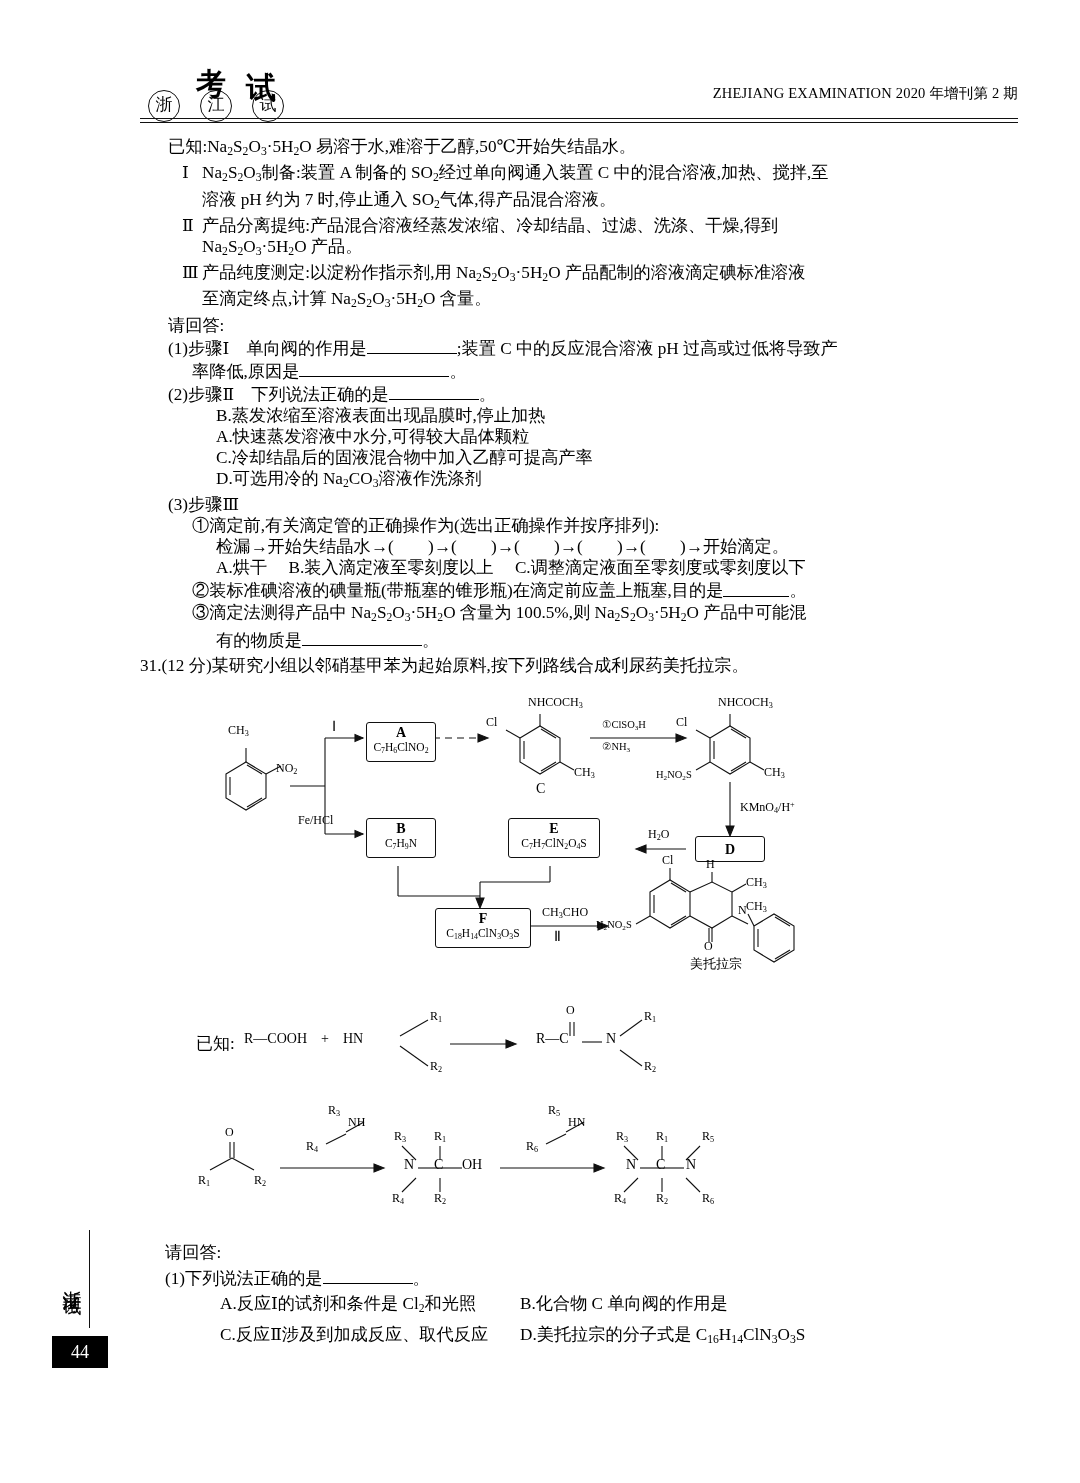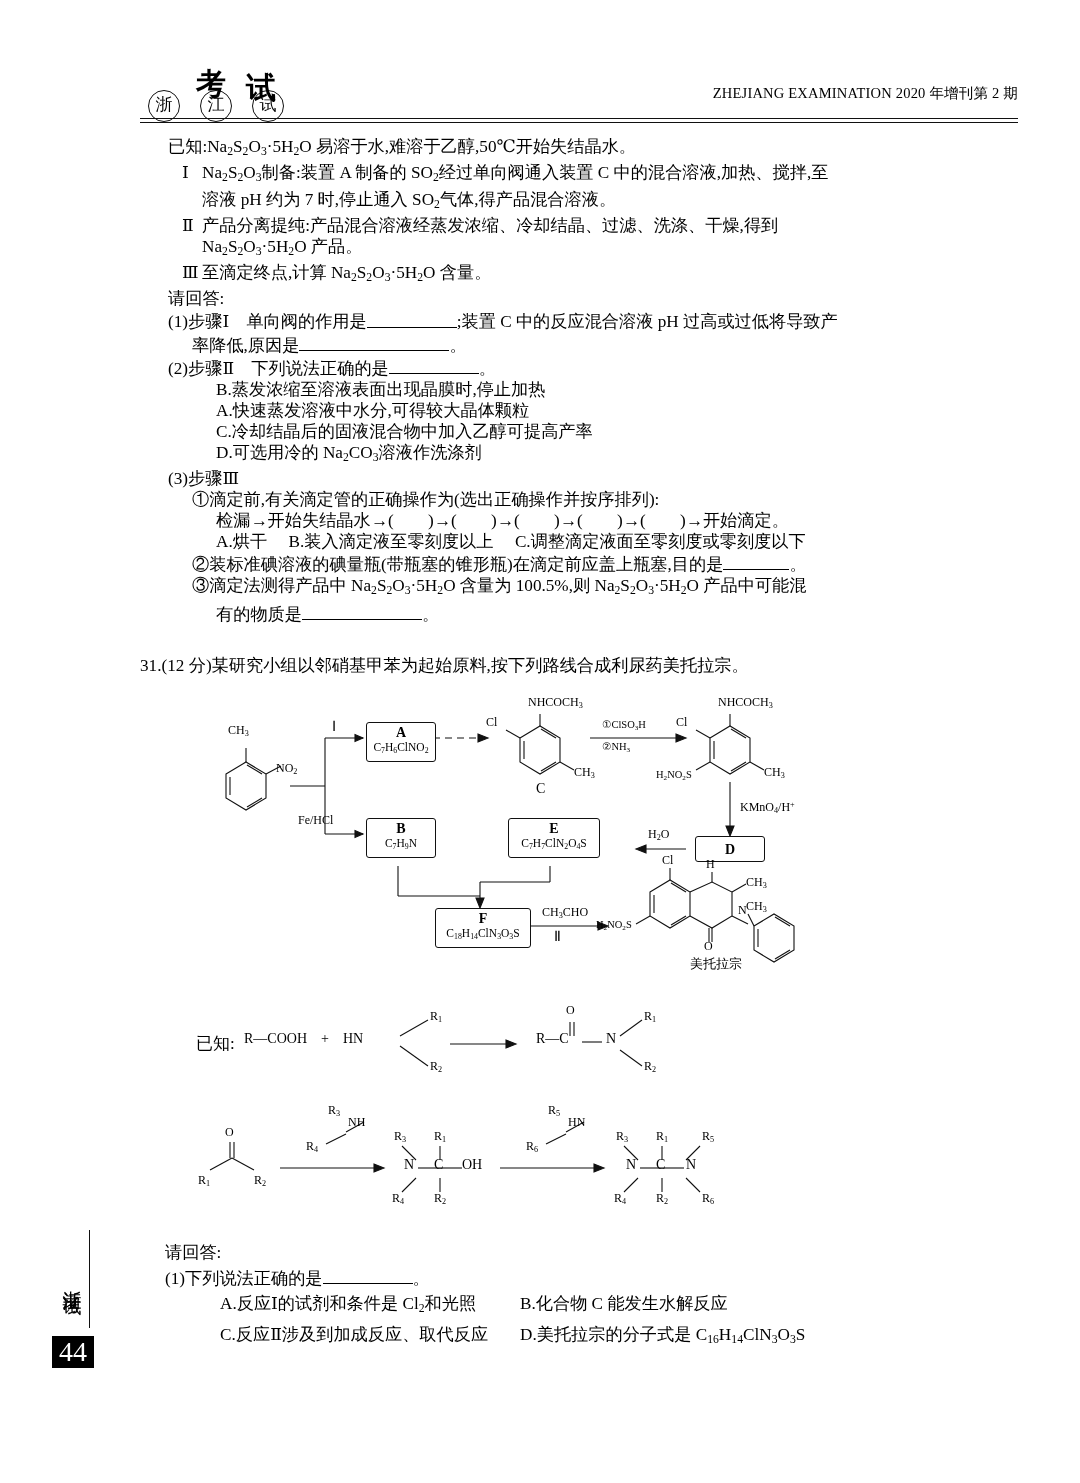--- a/index.html
+++ b/index.html
@@ -94,25 +94,25 @@
     font-size: 19px;
     letter-spacing: 2px;
     line-height: 24px;
     height: 98px;
     margin: 0 auto;
     border-right: 1.4px solid #111;
     padding-right: 5px;
   }
   .side-tab-num {
     margin-top: 8px;
-    width: 42px;
+    width: 56px;
     height: 32px;
     background: #000;
     color: #fff;
-    font-size: 28px;
+    font-size: 18px;
     line-height: 32px;
     font-family: "Liberation Serif", serif;
   }
 
   
   .body-text {
     position: absolute;
     left: 140px;
     top: 136px;
     width: 800px;
@@ -246,20 +246,21 @@
       <div class="steps-mark">Ⅱ</div>
       <div class="steps-body">
         <div class="ln">产品分离提纯:产品混合溶液经蒸发浓缩、冷却结晶、过滤、洗涤、干燥,得到</div>
         <div class="ln">Na<sub>2</sub>S<sub>2</sub>O<sub>3</sub>·5H<sub>2</sub>O 产品。</div>
       </div>
     </div>
 
     <div class="steps-row">
       <div class="steps-mark">Ⅲ</div>
       <div class="steps-body">
+        <div class="ln">产品纯度测定:以淀粉作指示剂,用 Na<sub>2</sub>S<sub>2</sub>O<sub>3</sub>·5H<sub>2</sub>O 产品配制的溶液滴定碘标准溶液</div>
         <div class="ln">至滴定终点,计算 Na<sub>2</sub>S<sub>2</sub>O<sub>3</sub>·5H<sub>2</sub>O 含量。</div>
       </div>
     </div>
 
     <div class="ln">请回答:</div>
 
     <div class="ln">
       <span>(1)步骤Ⅰ　单向阀的作用是</span><span class="blank b-md"></span><span>;装置 C 中的反应混合溶液 pH 过高或过低将导致产</span>
     </div>
     <div class="ln indent1">
@@ -526,20 +527,20 @@
     <div class="lbl-txt" style="left:552px; top:130px;">R<sub>5</sub></div>
     <div class="lbl-txt" style="left:552px; top:192px;">R<sub>6</sub></div>
   </div>
 
   <div class="bottomq">
     <div class="ln">请回答:</div>
     <div class="ln">
       <span>(1)下列说法正确的是</span><span class="blank b-md"></span><span>。</span>
     </div>
     <div class="ln opt-row">
-      <span class="opt-col2">A.反应Ⅰ的试剂和条件是 Cl<sub>2</sub>和光照</span><span>B.化合物 C 能发生水解反应</span>
+      <span class="opt-col2">A.反应Ⅰ的试剂和条件是 Cl<sub>2</sub>和光照</span><span>B.化合物 C 单向阀的作用是</span>
     </div>
     <div class="ln opt-row">
       <span class="opt-col2">C.反应Ⅱ涉及到加成反应、取代反应</span><span>D.美托拉宗的分子式是 C<sub>16</sub>H<sub>14</sub>ClN<sub>3</sub>O<sub>3</sub>S</span>
     </div>
   </div>
 
 </div>
 
 </body></html>

